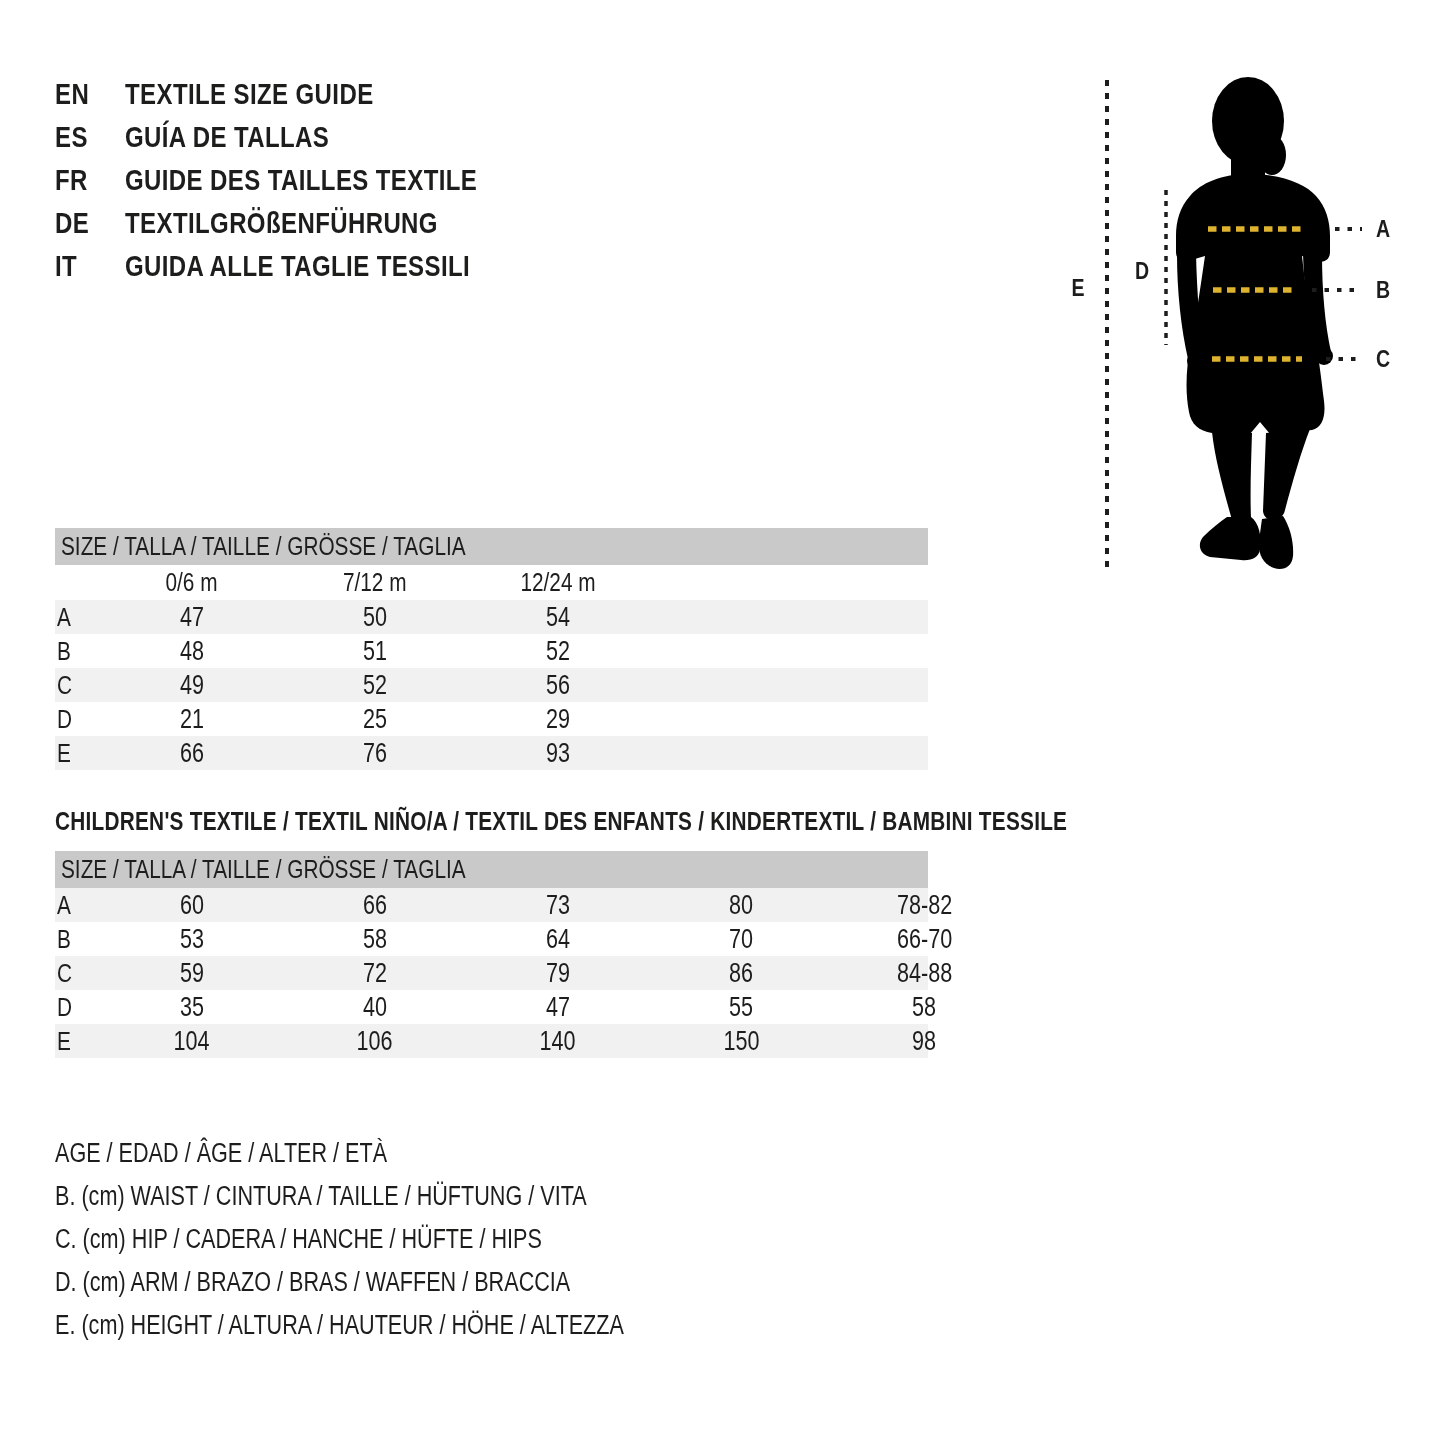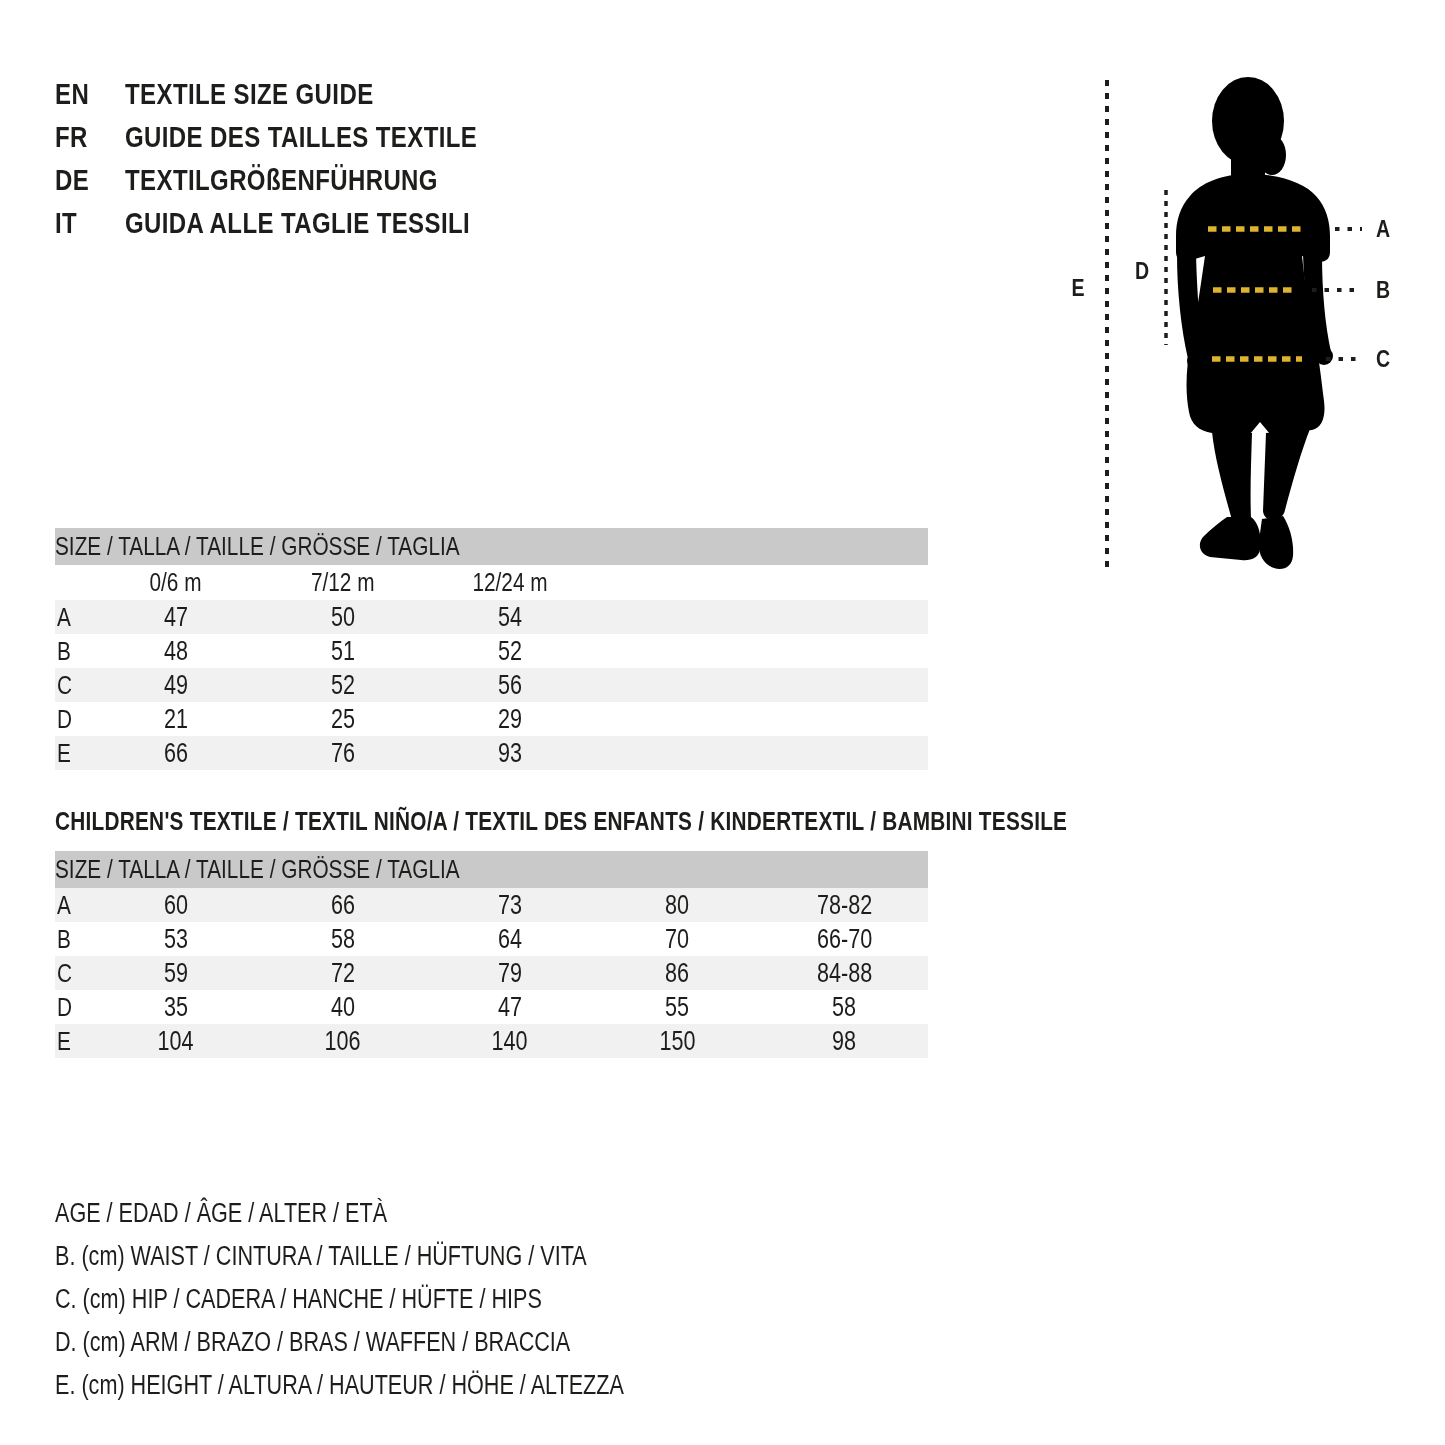--- a/index.html
+++ b/index.html
@@ -25,48 +25,52 @@
   .header{position:absolute;left:55px;top:72px;}
   .hline{display:flex;align-items:center;height:43px;font-size:30px;font-weight:700;letter-spacing:.5px;}
   .hcode{width:70px;flex:0 0 70px;}
 
   
   .section-title{position:absolute;left:55px;font-size:26px;font-weight:700;letter-spacing:.3px;}
 
   
   .size-table{position:absolute;left:55px;width:873px;}
   .size-bar{height:37px;background:var(--header_bar_gray,#c9c9c9);display:flex;align-items:center;
-            box-sizing:border-box;font-size:26px;font-weight:500;}
-  .grid-row{display:grid;grid-template-columns:37px repeat(5,167.2px);align-items:center;height:34px;font-size:27px;}
+            padding-left:6px;box-sizing:border-box;font-size:26px;font-weight:500;}
+  .grid-row{display:grid;grid-template-columns:37px repeat(5,167.2px);align-items:center;height:34px;font-size:27px;gap:16px;}
   .grid-row.colhead{height:35px;font-size:26px;}
   .cell{text-align:center;overflow:visible;}
   .cell.label{text-align:left;padding-left:2px;font-size:26px;font-weight:500;}
   .t-rows .grid-row:nth-child(odd){background:var(--zebra_row_gray,#f1f1f1);}
 
   
-  .legend{position:absolute;left:55px;top:1192px;}
+  .legend{position:absolute;left:55px;top:1132px;}
   .legend .lline{height:43px;display:flex;align-items:center;font-size:27px;}
 
   
   .figure{position:absolute;left:1050px;top:60px;width:395px;height:540px;}
   .figure svg{display:block;width:395px;height:540px;}
   .ink{fill:var(--silhouette_black,#000);}
   .mline{stroke:var(--text,#1d1d1b);fill:none;}
   .yline{stroke:var(--accent_yellow,#ddb32f);fill:none;}
   .figlabel{font-family:"Liberation Sans","DejaVu Sans",sans-serif;font-weight:700;font-size:23px;fill:var(--text,#1d1d1b);}
 </style>
 </head>
 <body>
 
 <div id="page">
 
   <div class="header">
     <div class="hline">
       <span class="hcode"><span class="cond">EN</span></span>
       <span class="cond">TEXTILE SIZE GUIDE</span>
+    </div>
+    <div class="hline">
+      <span class="hcode"><span class="cond">ES</span></span>
+      <span class="cond">GUÍA DE TALLAS</span>
     </div>
     <div class="hline">
       <span class="hcode"><span class="cond">FR</span></span>
       <span class="cond">GUIDE DES TAILLES TEXTILE</span>
     </div>
     <div class="hline">
       <span class="hcode"><span class="cond">DE</span></span>
       <span class="cond">TEXTILGRÖßENFÜHRUNG</span>
     </div>
     <div class="hline">

